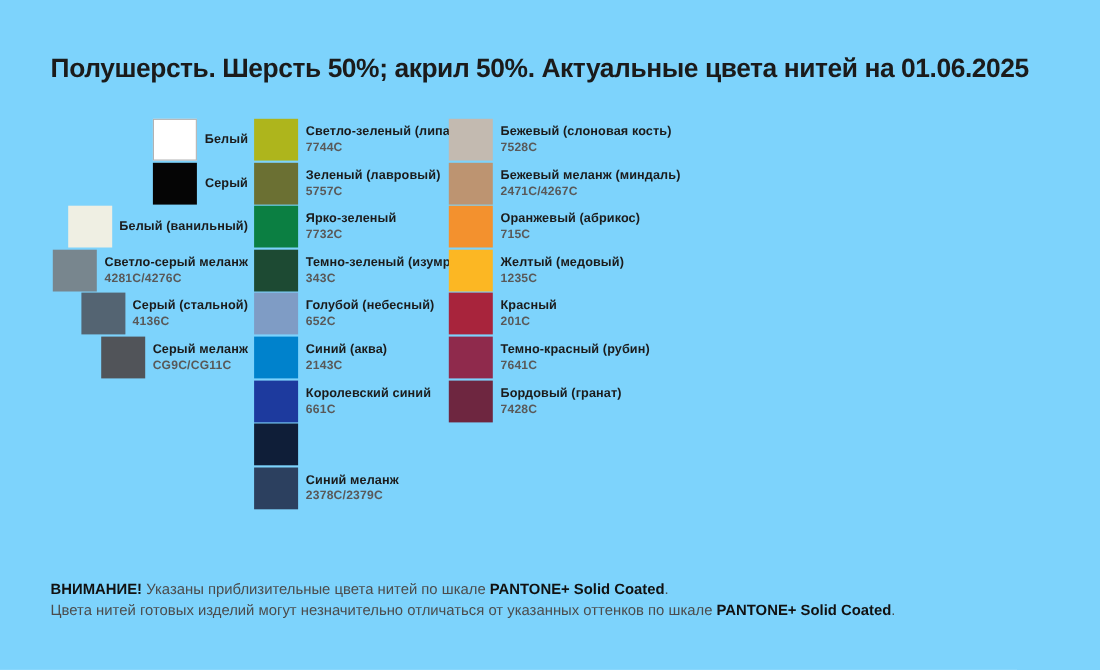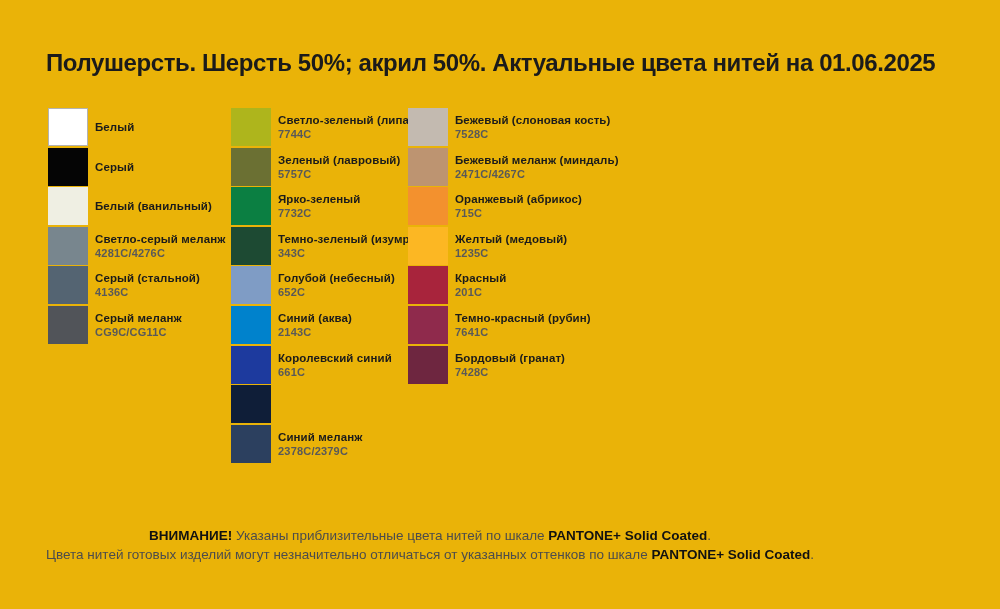--- a/index.html
+++ b/index.html
@@ -5,41 +5,41 @@
   html, body {
     margin: 0;
     padding: 0;
     background: #ffffff;
     font-family: "Liberation Sans", "DejaVu Sans", sans-serif;
   }
   .page {
     position: relative;
     width: 1000px;
     height: 609px;
-    background: #eab308;
+    background: #7dd3fc;
     overflow: hidden;
   }
   .title {
     position: absolute;
     left: 46px;
     top: 49px;
     font-size: 24px;
     font-weight: 700;
     letter-spacing: -0.4px;
     color: #1b1b1b;
     white-space: nowrap;
   }
   .palette-col {
     position: absolute;
     top: 108px;
     display: flex;
     flex-direction: column;
     gap: 1.6px;
   }
-  .col-0 { left: 48px; }
+  .col-0 { left: 48px; align-items: flex-end; }
   .col-1 { left: 231px; }
   .col-2 { left: 408px; }
   .palette-row {
     display: flex;
     align-items: stretch;
   }
   .swatch {
     width: 40px;
     height: 38px;
     flex: 0 0 40px;
@@ -71,21 +71,20 @@
     letter-spacing: 0.2px;
   }
   .note {
     position: absolute;
     left: 46px;
     top: 527px;
     font-size: 13.5px;
     line-height: 18.5px;
     color: #4c4c4c;
     white-space: nowrap;
-    text-align: center;
   }
   .note .b {
     font-weight: 700;
     color: #111111;
   }
 </style>
 </head>
 <body>
 
 <div class="page">

